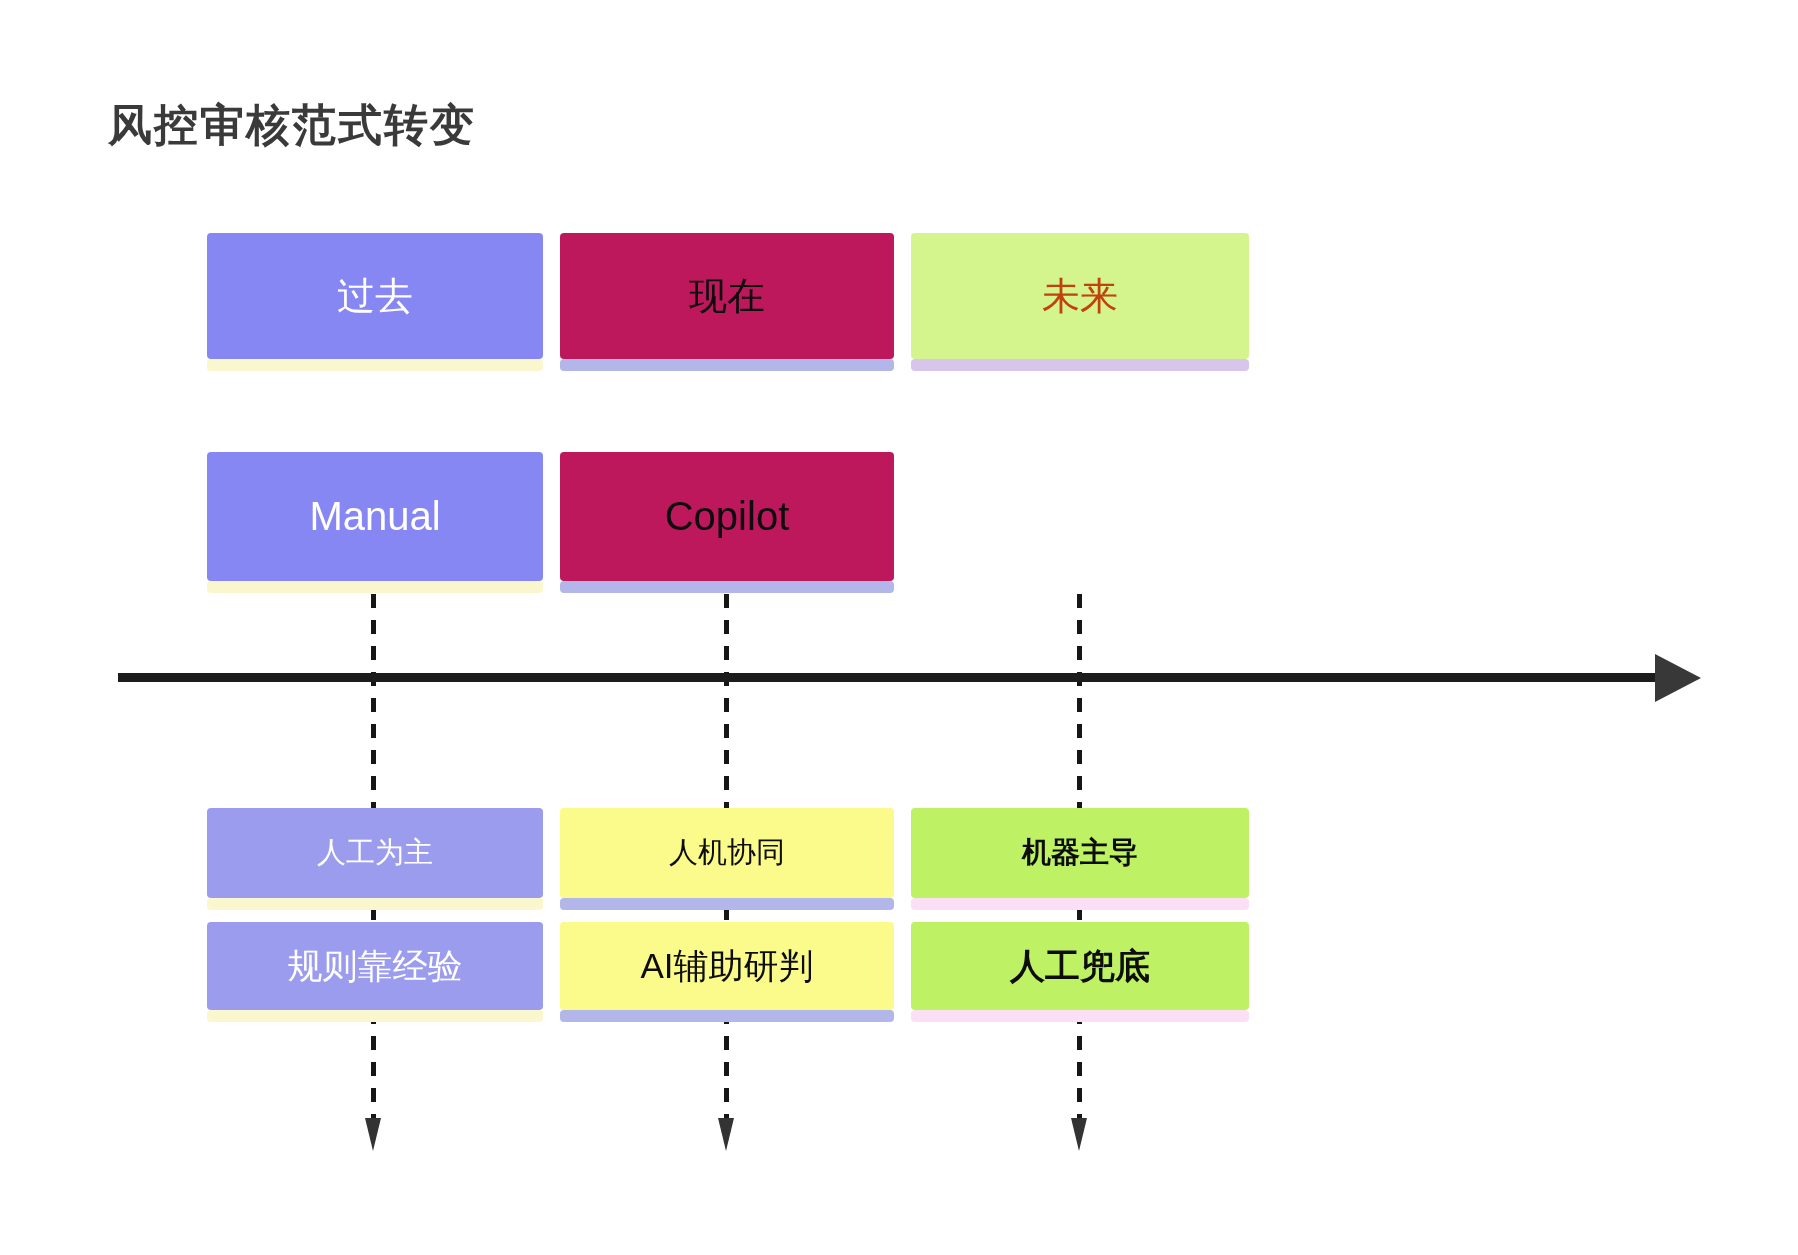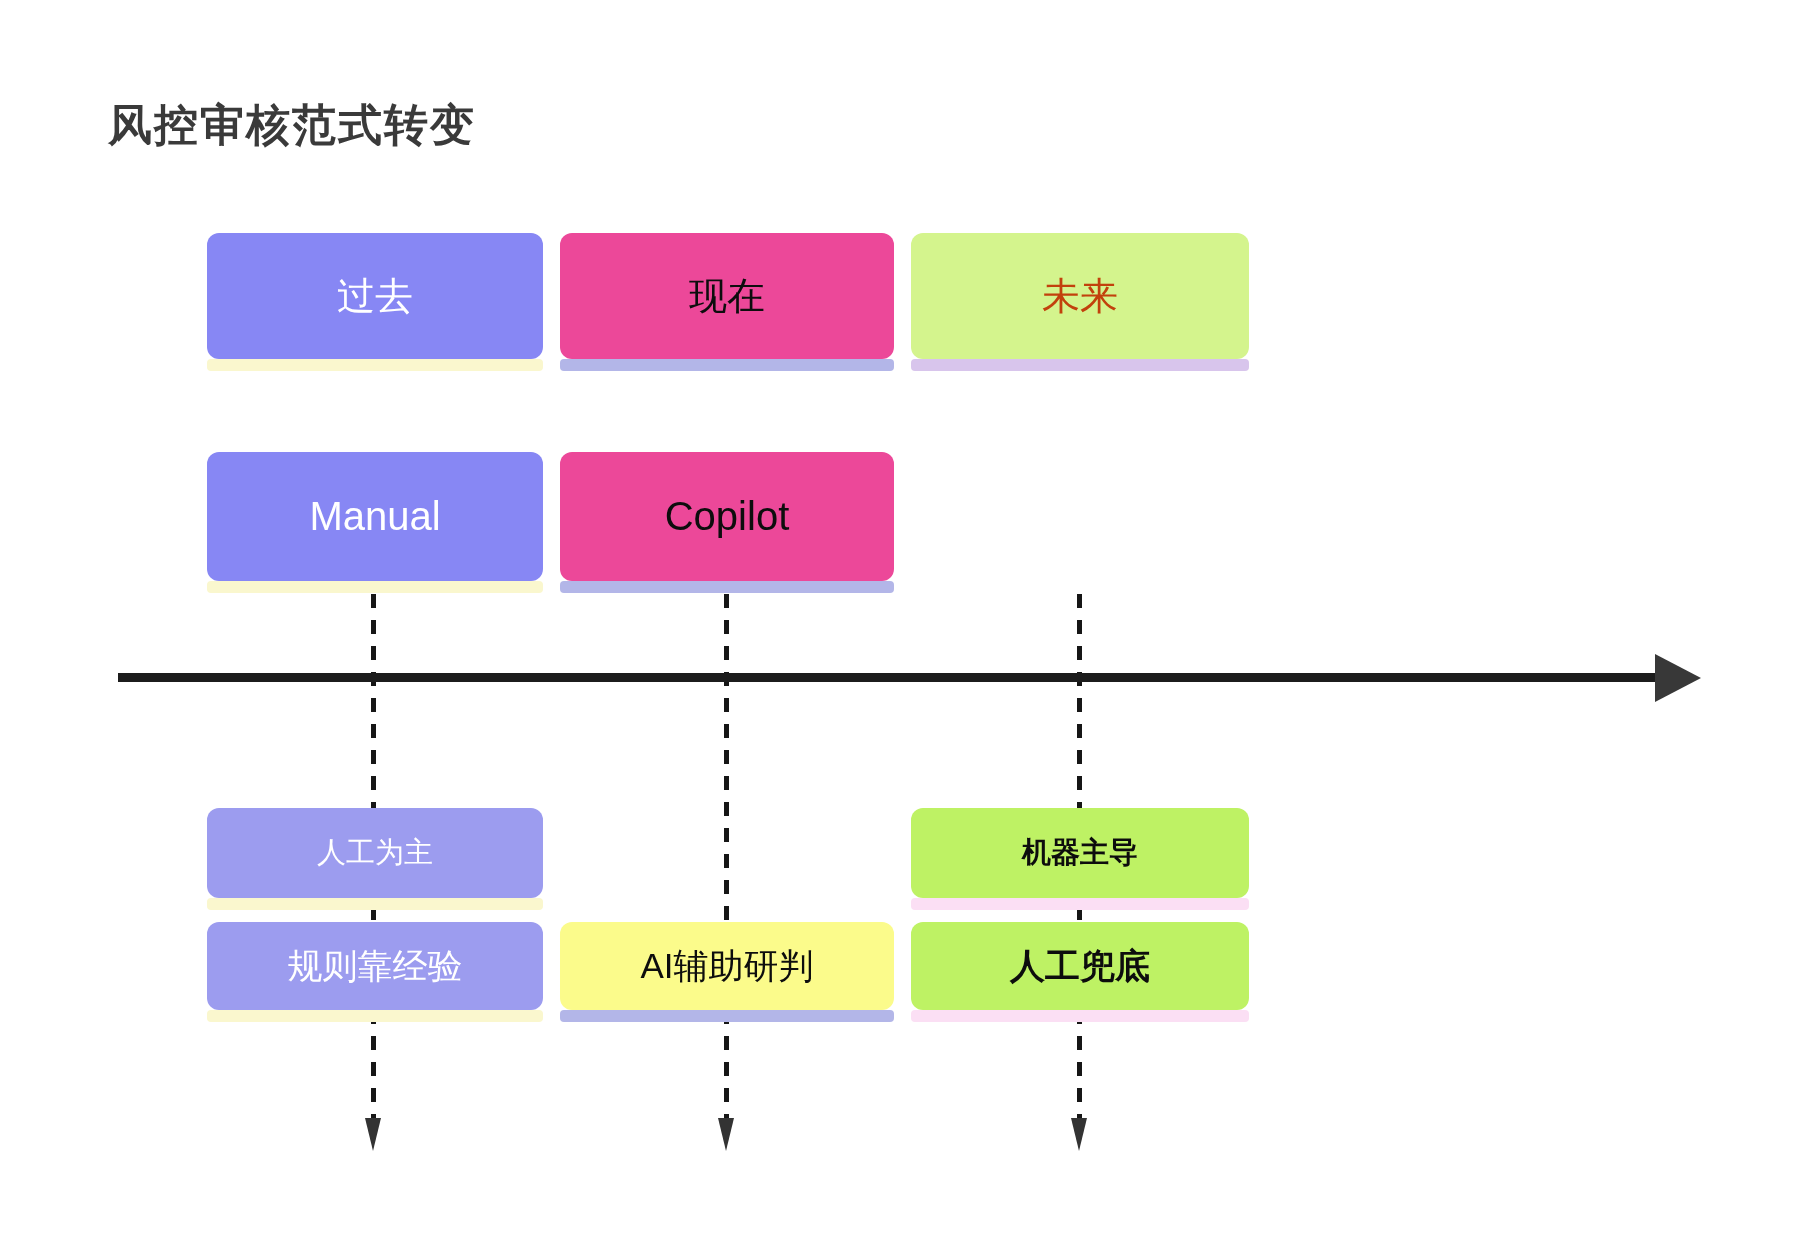--- a/index.html
+++ b/index.html
@@ -7,38 +7,38 @@
     position:relative;width:1798px;height:1255px;background:#ffffff;overflow:hidden;
     font-family:"Liberation Sans","DejaVu Sans",sans-serif;
   }
   .title{
     position:absolute;left:108px;top:100px;margin:0;
     font-size:44px;font-weight:800;color:#3a3a3a;letter-spacing:2px;line-height:1.15;
   }
   
   .box{
     position:absolute;display:flex;align-items:center;justify-content:center;
-    border-radius:12px;z-index:2;text-align:center;
+    border-radius:4px;z-index:2;text-align:center;
   }
   .box .shadow{
     position:absolute;left:0;right:0;top:100%;height:12px;border-radius:4px;
   }
   
   .c0{left:207px;width:336px;}
   .c1{left:560px;width:334px;}
   .c2{left:911px;width:338px;}
   
   .r1{top:233px;height:126px;font-size:38px;}
   .r2{top:452px;height:129px;font-size:40px;font-weight:400;}
   .r3{top:808px;height:90px;font-size:29px;}
   .r4{top:922px;height:88px;font-size:35px;align-items:center;}
   
   .c0.r1,.c0.r2{background:#8787F4;color:#ffffff;}
   .c0.r3,.c0.r4{background:#9C9CEF;color:#ffffff;}
-  .c1.r1,.c1.r2{background:#ec4899;color:#0d0d0d;align-items:center;}
+  .c1.r1,.c1.r2{background:#be185d;color:#0d0d0d;align-items:center;}
   .c1.r3,.c1.r4{background:#FBFB8B;color:#0d0d0d;}
   .c2.r1,.c2.r2{background:#D4F48D;color:#c2410c;}
   .c2.r3,.c2.r4{background:#bef264;color:#0d0d0d;font-weight:bold;}
   .c0 .shadow{background:#FAF7CE;}
   .c1 .shadow{background:#B3B6E8;}
   .c2.r1 .shadow,.c2.r2 .shadow{background:#D8C5EC;}
   .c2.r3 .shadow,.c2.r4 .shadow{background:#FBDFF4;}
   
   .hline{
     position:absolute;left:118px;top:673px;width:1540px;height:9px;
@@ -102,20 +102,24 @@
   <div class="varrow a1"></div>
   <div class="varrow a2"></div>
 
   <div class="hline"></div>
   <div class="hhead"></div>
 
   <div class="box c0 r3">
     <span>人工为主</span>
     <div class="shadow"></div>
   </div>
+  <div class="box c1 r3">
+    <span>人机协同</span>
+    <div class="shadow"></div>
+  </div>
   <div class="box c2 r3">
     <span>机器主导</span>
     <div class="shadow"></div>
   </div>
 
   <div class="box c0 r4">
     <span>规则靠经验</span>
     <div class="shadow"></div>
   </div>
   <div class="box c2 r4">

